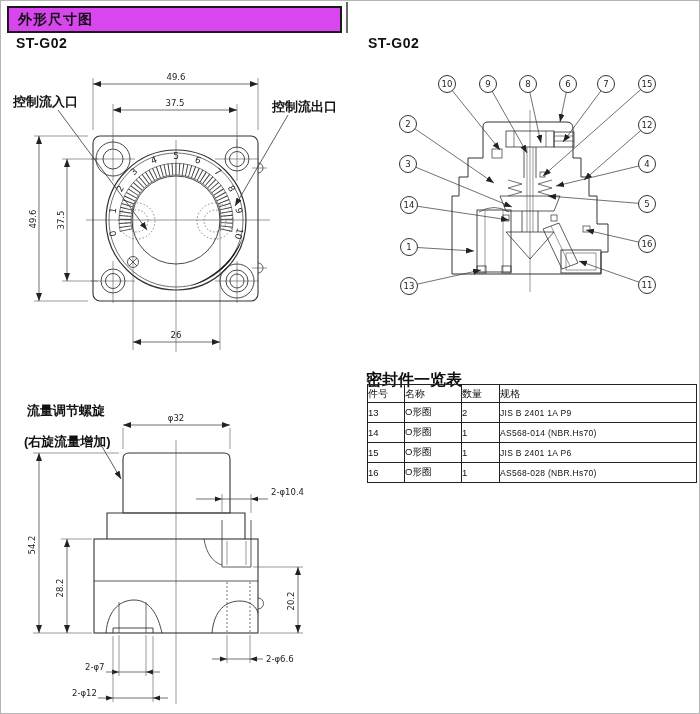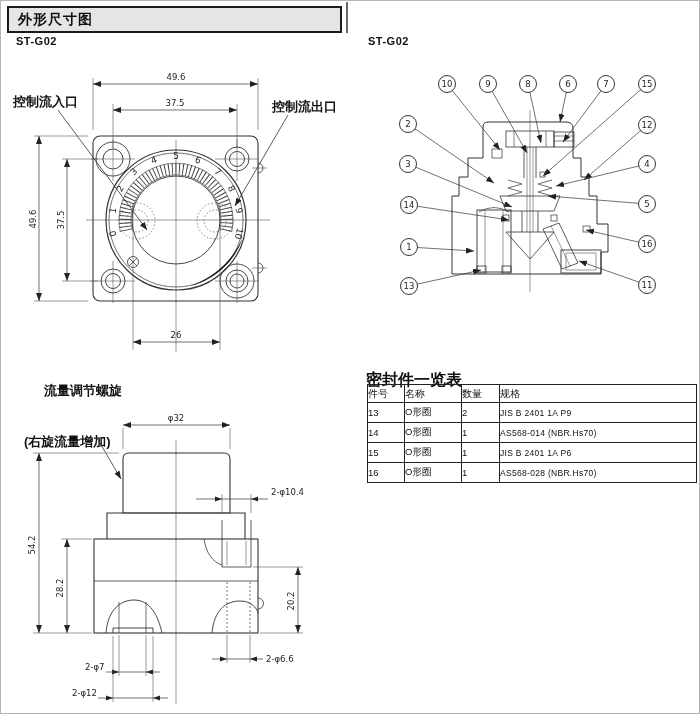--- a/index.html
+++ b/index.html
@@ -1,21 +1,21 @@
 <!DOCTYPE html>
 <html><head>
 <meta charset="utf-8">
 <style>
   html,body{margin:0;padding:0;background:#e8e8e8;}
   #page{position:relative;width:700px;height:714px;background:#ffffff;
         box-shadow:inset 0 0 0 1px #b5b5b5;overflow:hidden;
         font-family:"Liberation Sans",sans-serif;color:#111;}
-  .titlebox{position:absolute;height:23px;border:2px solid #1a1a1a;background:#e5e5e5;
+  .titlebox{position:absolute;height:23px;border:2px solid #1a1a1a;background:#d946ef;
         font-size:14px;font-weight:bold;line-height:23px;padding-left:9px;letter-spacing:1px;font-family:Liberation Serif, serif;}
-  .model{position:absolute;font-size:11px;font-weight:bold;letter-spacing:0.5px;}
+  .model{position:absolute;font-size:14px;font-weight:bold;letter-spacing:0.5px;}
   .cn{position:absolute;font-size:13px;font-weight:600;line-height:14px;white-space:nowrap;}
   svg{position:absolute;left:0;top:0;}
   .ln{stroke:#333;fill:none;}
   .thin{stroke:#555;stroke-width:0.6;fill:none;}
   .dimtext{font-family:"DejaVu Sans",sans-serif;font-size:8.5px;fill:#222;}
   .dial-num{font-family:"DejaVu Sans",sans-serif;font-size:9px;fill:#222;}
   .balloon-num{font-family:"DejaVu Sans",sans-serif;font-size:8.5px;fill:#222;}
   #sealtable{position:absolute;left:367px;top:384px;border-collapse:collapse;}
   #sealtable td{border:1px solid #222;vertical-align:middle;
         font-size:9.5px;padding:0;height:19px;color:#111;}
@@ -30,21 +30,21 @@
 <body>
 
 <div id="page">
 
   <div class="titlebox" style="left:7px;top:6px;width:322px;">外形尺寸图</div>
   <div class="model" style="left:16px;top:35px;">ST-G02</div>
   <div class="model" style="left:368px;top:35px;">ST-G02</div>
 
   <div class="cn" style="left:13px;top:95px;">控制流入口</div>
   <div class="cn" style="left:272px;top:100px;">控制流出口</div>
-  <div class="cn" style="left:27px;top:384px;margin-left:17px;">流量调节螺旋</div>
+  <div class="cn" style="left:27px;top:404px;">流量调节螺旋</div>
   <div class="cn" style="left:24px;top:419px;margin-top:16px;">(右旋流量增加)</div>
   <div id="tbl-title">密封件一览表</div>
 
   <table id="sealtable">
     <tbody>
         <tr class="hdr">
       <td class="c0">件号</td>
       <td class="c1">名称</td>
       <td class="c2">数量</td>
       <td class="c3">规格</td>

